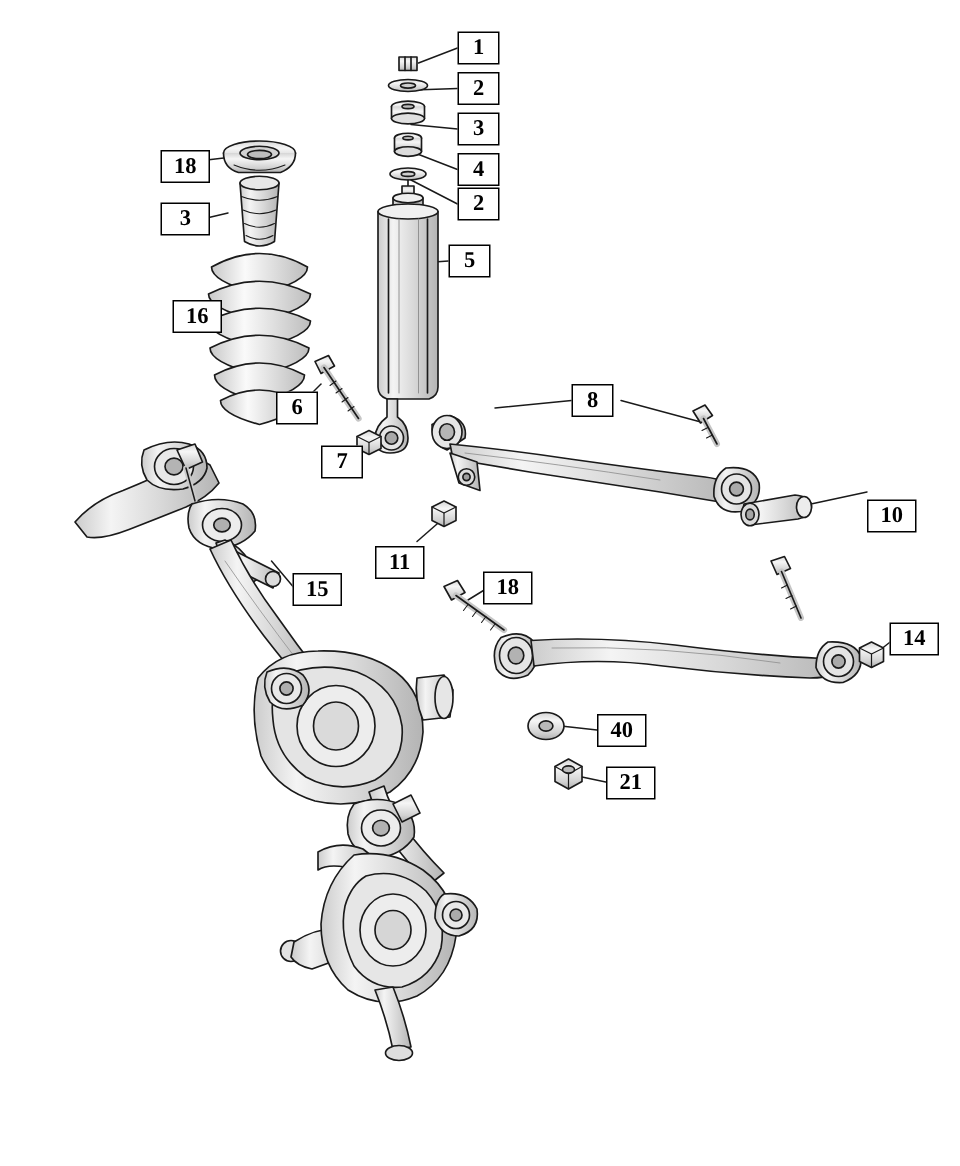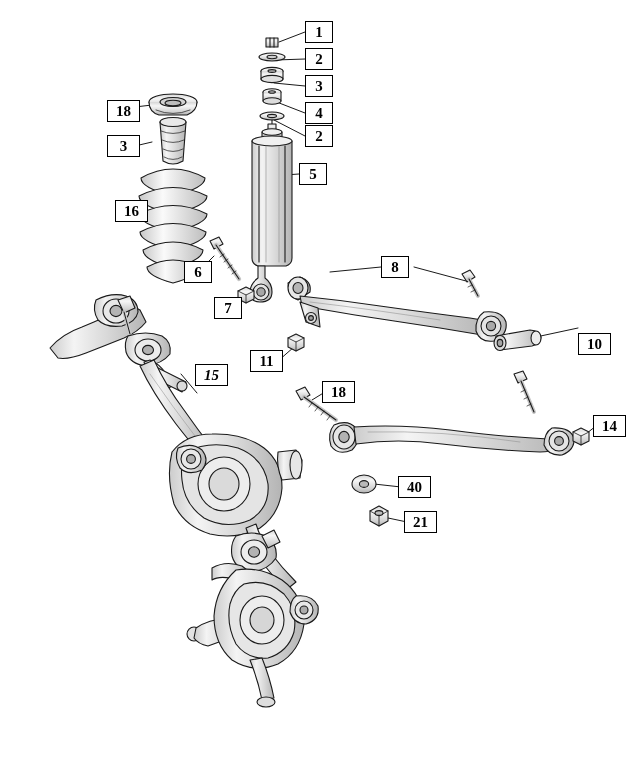--- a/index.html
+++ b/index.html
@@ -341,20 +341,20 @@
   <div class="callout" style="left:305px; top:102px;">4</div>
   <div class="callout" style="left:305px; top:125px;">2</div>
   <div class="callout" style="left:299px; top:163px;">5</div>
   <div class="callout wide" style="left:107px; top:100px;">18</div>
   <div class="callout wide" style="left:107px; top:135px;">3</div>
   <div class="callout wide" style="left:104px; top:200px;margin-left:11px;">16</div>
   <div class="callout" style="left:184px; top:261px;">6</div>
   <div class="callout" style="left:214px; top:297px;">7</div>
   <div class="callout" style="left:381px; top:256px;">8</div>
   <div class="callout wide" style="left:578px; top:317px;margin-top:16px;">10</div>
-  <div class="callout wide" style="left:250px; top:350px;">11</div>
-  <div class="callout wide" style="left:195px; top:364px;font-style:italic;">15</div>
+  <div class="callout wide" style="left:250px; top:364px;">11</div>
+  <div class="callout wide" style="left:195px; top:382px;">15</div>
   <div class="callout wide" style="left:322px; top:381px;">18</div>
   <div class="callout wide" style="left:593px; top:415px;">14</div>
   <div class="callout wide" style="left:398px; top:476px;">40</div>
   <div class="callout wide" style="left:404px; top:511px;">21</div>
 
 </div>
 
 </body></html>

